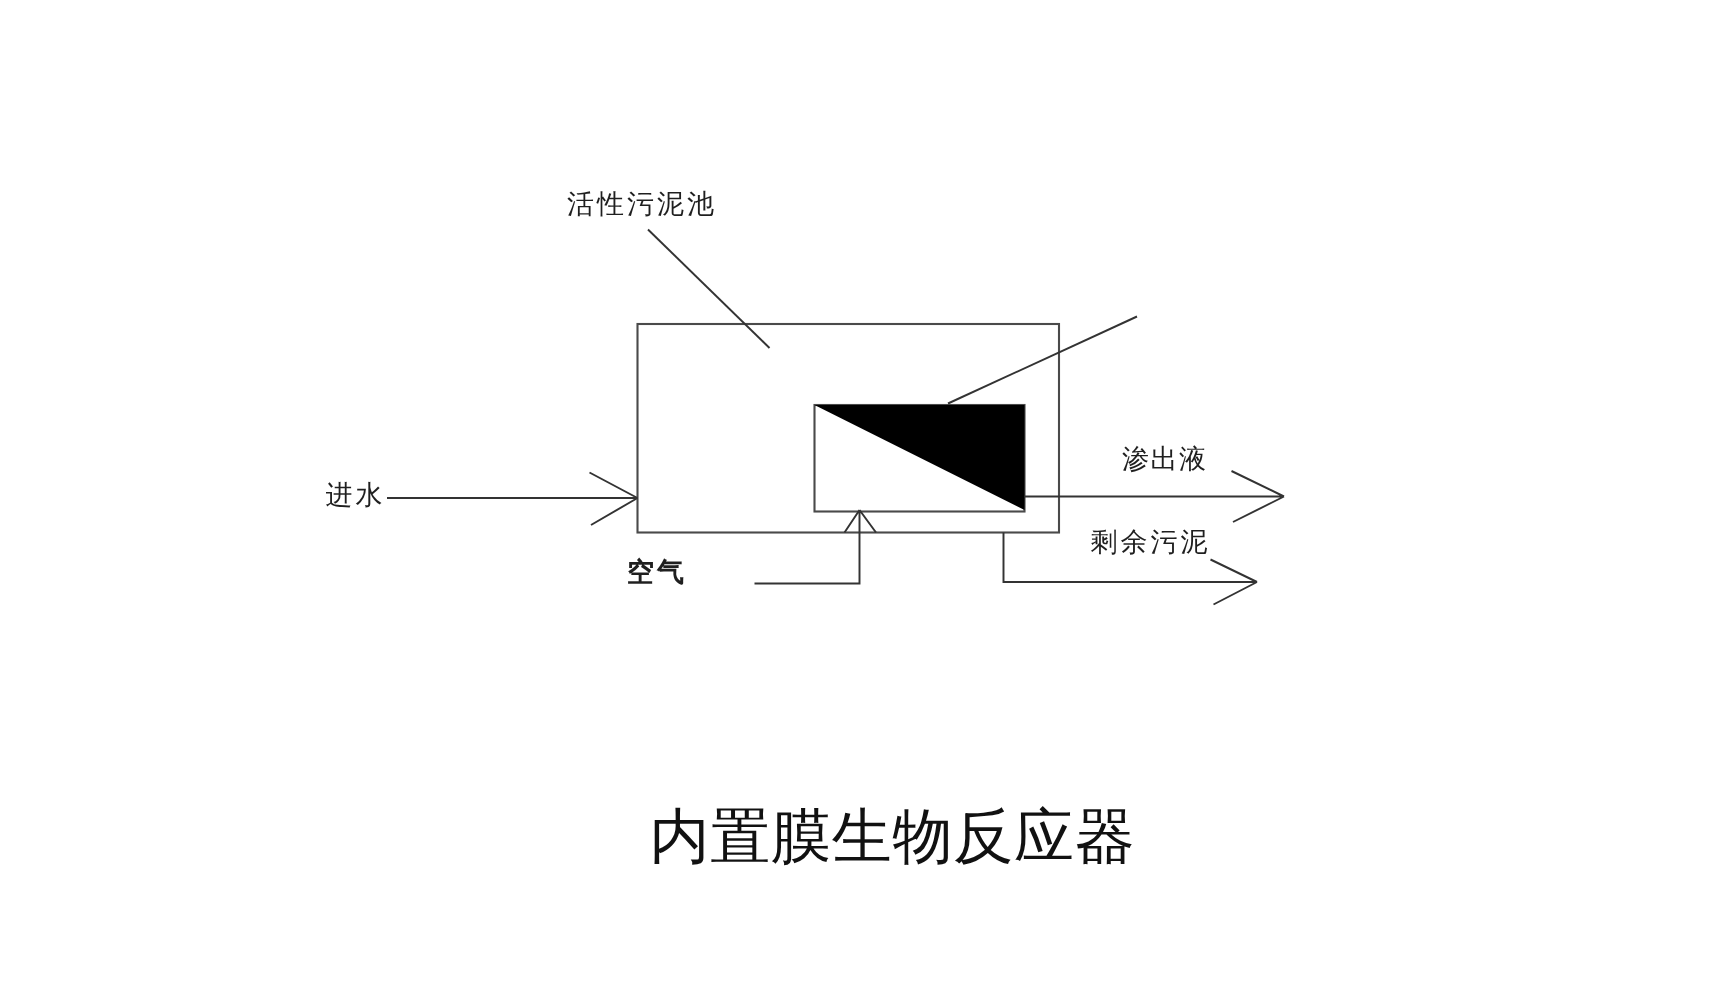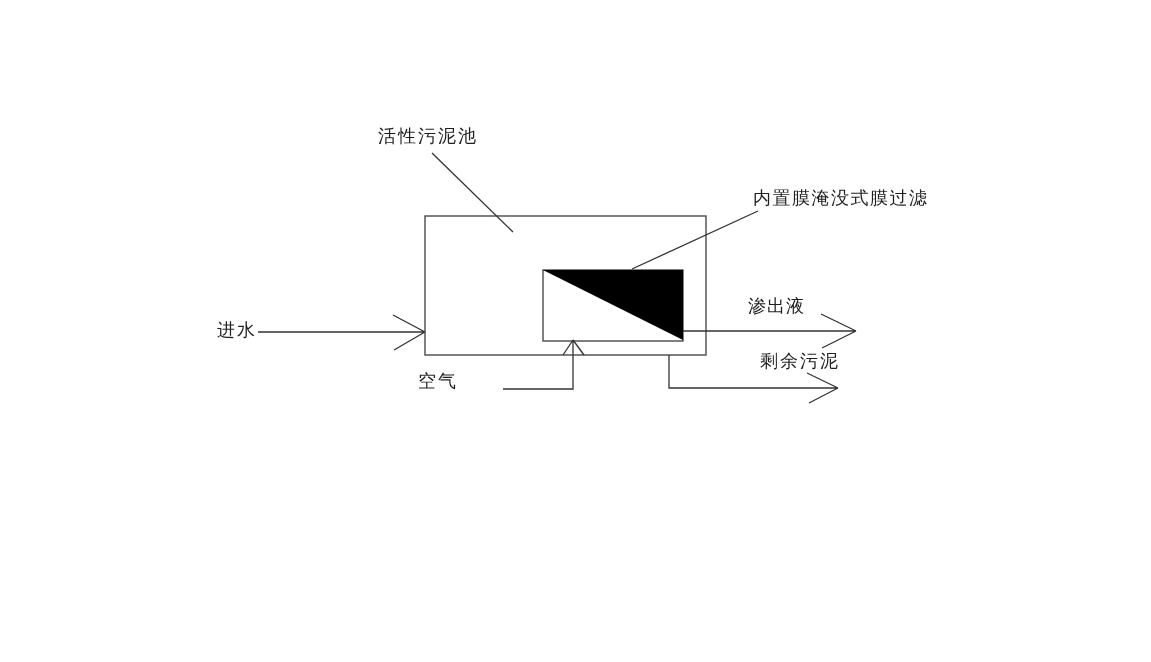--- a/index.html
+++ b/index.html
@@ -82,24 +82,24 @@
 
     <path class="stroke" d="M683,331 L856,331 M856,331 L821,314 M856,331 L822,348"></path>
 
     <path class="stroke" d="M669,355 L669,388 L838,388 M838,388 L807,373 M838,388 L809,403"></path>
 
     <path class="stroke" d="M503,389 L573,389 L573,341 M573,340 L563,355 M573,340 L584,355"></path>
   </svg>
 
   <div class="label" style="left:378px; top:127px;">活性污泥池</div>
 
-  <div class="label label-membrane" style="left:753px; top:189px;">内置膜淹没式膜过滤</div>
 
   <div class="label" style="left:217px; top:321px;text-align:center;">进水</div>
 
   <div class="label" style="left:748px; top:297px; letter-spacing:1px;">渗出液</div>
 
-  <div class="label" style="left:760px; top:352px;text-align:right;">剩余污泥</div>
+  <div class="label" style="left:727px; top:352px;text-align:right;">剩余污泥</div>
 
-  <div class="label" style="left:418px; top:372px;">空气</div>
+  <div class="label" style="left:418px; top:372px;font-weight:bold;">空气</div>
 
+  <div class="title">内置膜生物反应器</div>
 
 </div>
 
 </body></html>

